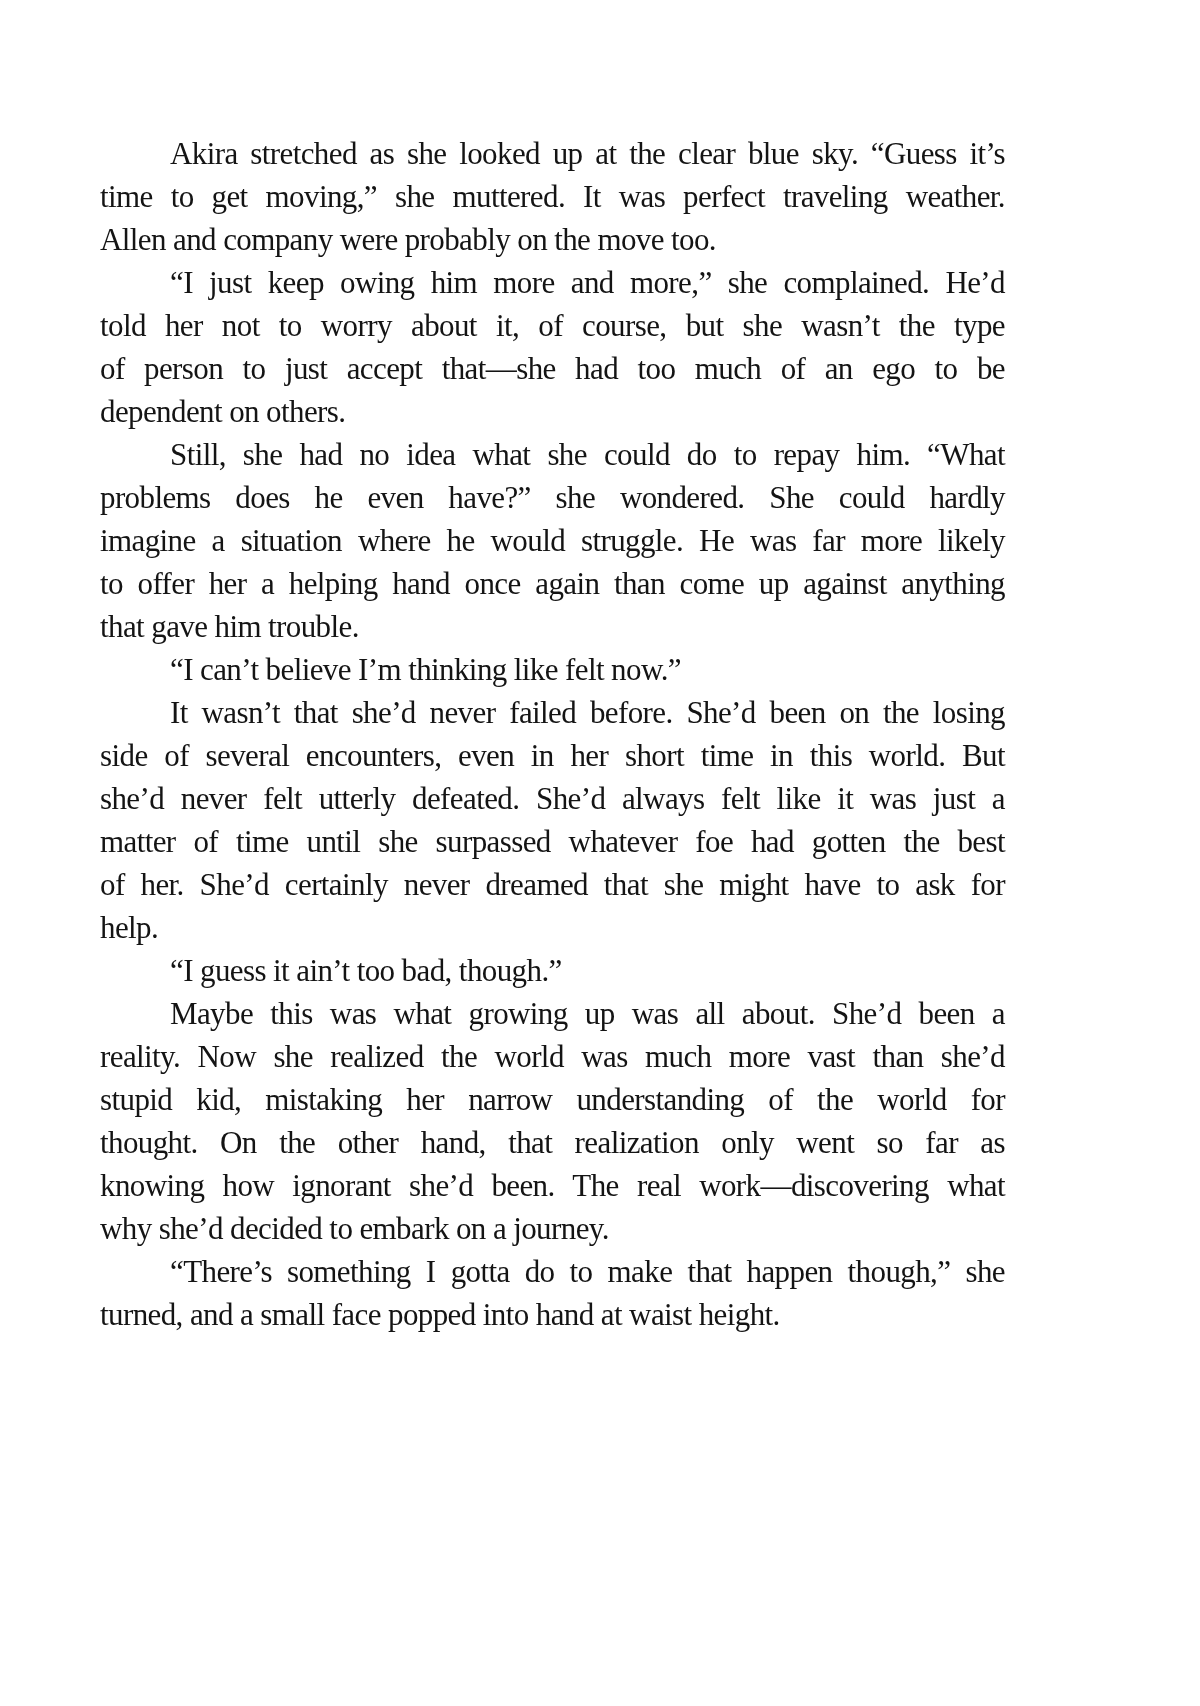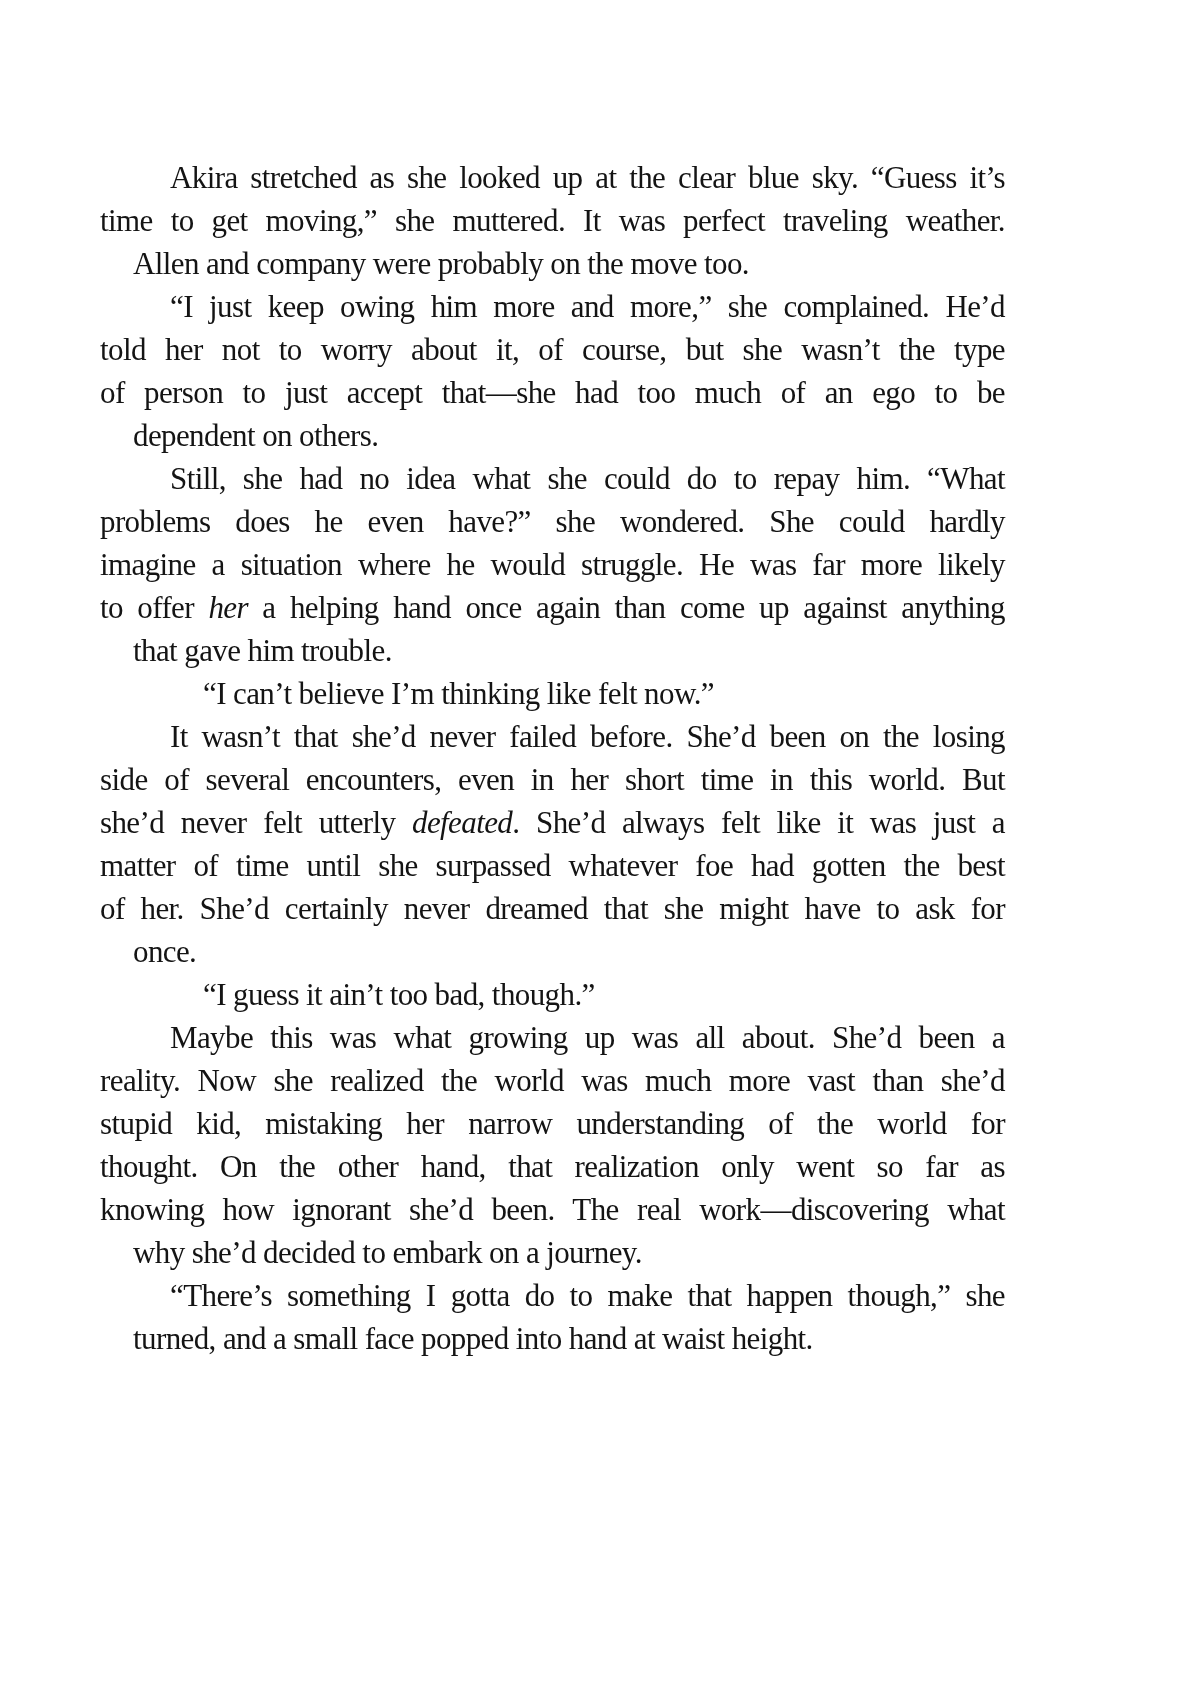--- a/index.html
+++ b/index.html
@@ -9,47 +9,45 @@
     }
     body {
       width: 1200px;
       height: 1706px;
       position: relative;
       overflow: hidden;
     }
     .page {
       position: absolute;
       left: 100px;
-      top: 156px;
+      top: 132px;
       width: 905px;
       font-family: "Liberation Serif", "DejaVu Serif", serif;
       font-size: 31px;
       line-height: 43px;
       color: #141414;
     }
     .line {
       display: block;
       height: 43px;
       white-space: nowrap;
       text-align: justify;
       text-align-last: justify;
       letter-spacing: -0.6px;
     }
     .line.last {
       text-align-last: left;
-      margin-left: 33px;
     }
     .line.indent {
       padding-left: 70px;
     }
     .seg {
       display: inline;
     }
     .seg.it {
-      font-style: italic;
     }
   </style>
 </head>
 <body>
 
 <div class="page" id="page-body">
     <div>
       <span class="line indent"><span class="seg">Akira stretched as she looked up at the clear blue sky. “Guess it’s</span></span>
       <span class="line"><span class="seg">time to get moving,” she muttered. It was perfect traveling weather.</span></span>
       <span class="line last"><span class="seg">Allen and company were probably on the move too.</span></span>
@@ -69,21 +67,21 @@
     </div>
     <div>
       <span class="line indent last"><span class="seg">“I can’t believe I’m thinking like felt now.”</span></span>
     </div>
     <div>
       <span class="line indent"><span class="seg">It wasn’t that she’d never failed before. She’d been on the losing</span></span>
       <span class="line"><span class="seg">side of several encounters, even in her short time in this world. But</span></span>
       <span class="line"><span class="seg">she’d never felt utterly </span><span class="seg it">defeated</span><span class="seg">. She’d always felt like it was just a</span></span>
       <span class="line"><span class="seg">matter of time until she surpassed whatever foe had gotten the best</span></span>
       <span class="line"><span class="seg">of her. She’d certainly never dreamed that she might have to ask for</span></span>
-      <span class="line last"><span class="seg">once.</span></span>
+      <span class="line last"><span class="seg">help.</span></span>
     </div>
     <div>
       <span class="line indent last"><span class="seg">“I guess it ain’t too bad, though.”</span></span>
     </div>
     <div>
       <span class="line indent"><span class="seg">Maybe this was what growing up was all about. She’d been a</span></span>
       <span class="line"><span class="seg">reality. Now she realized the world was much more vast than she’d</span></span>
       <span class="line"><span class="seg">stupid kid, mistaking her narrow understanding of the world for</span></span>
       <span class="line"><span class="seg">thought. On the other hand, that realization only went so far as</span></span>
       <span class="line"><span class="seg">knowing how ignorant she’d been. The real work—discovering what</span></span>

